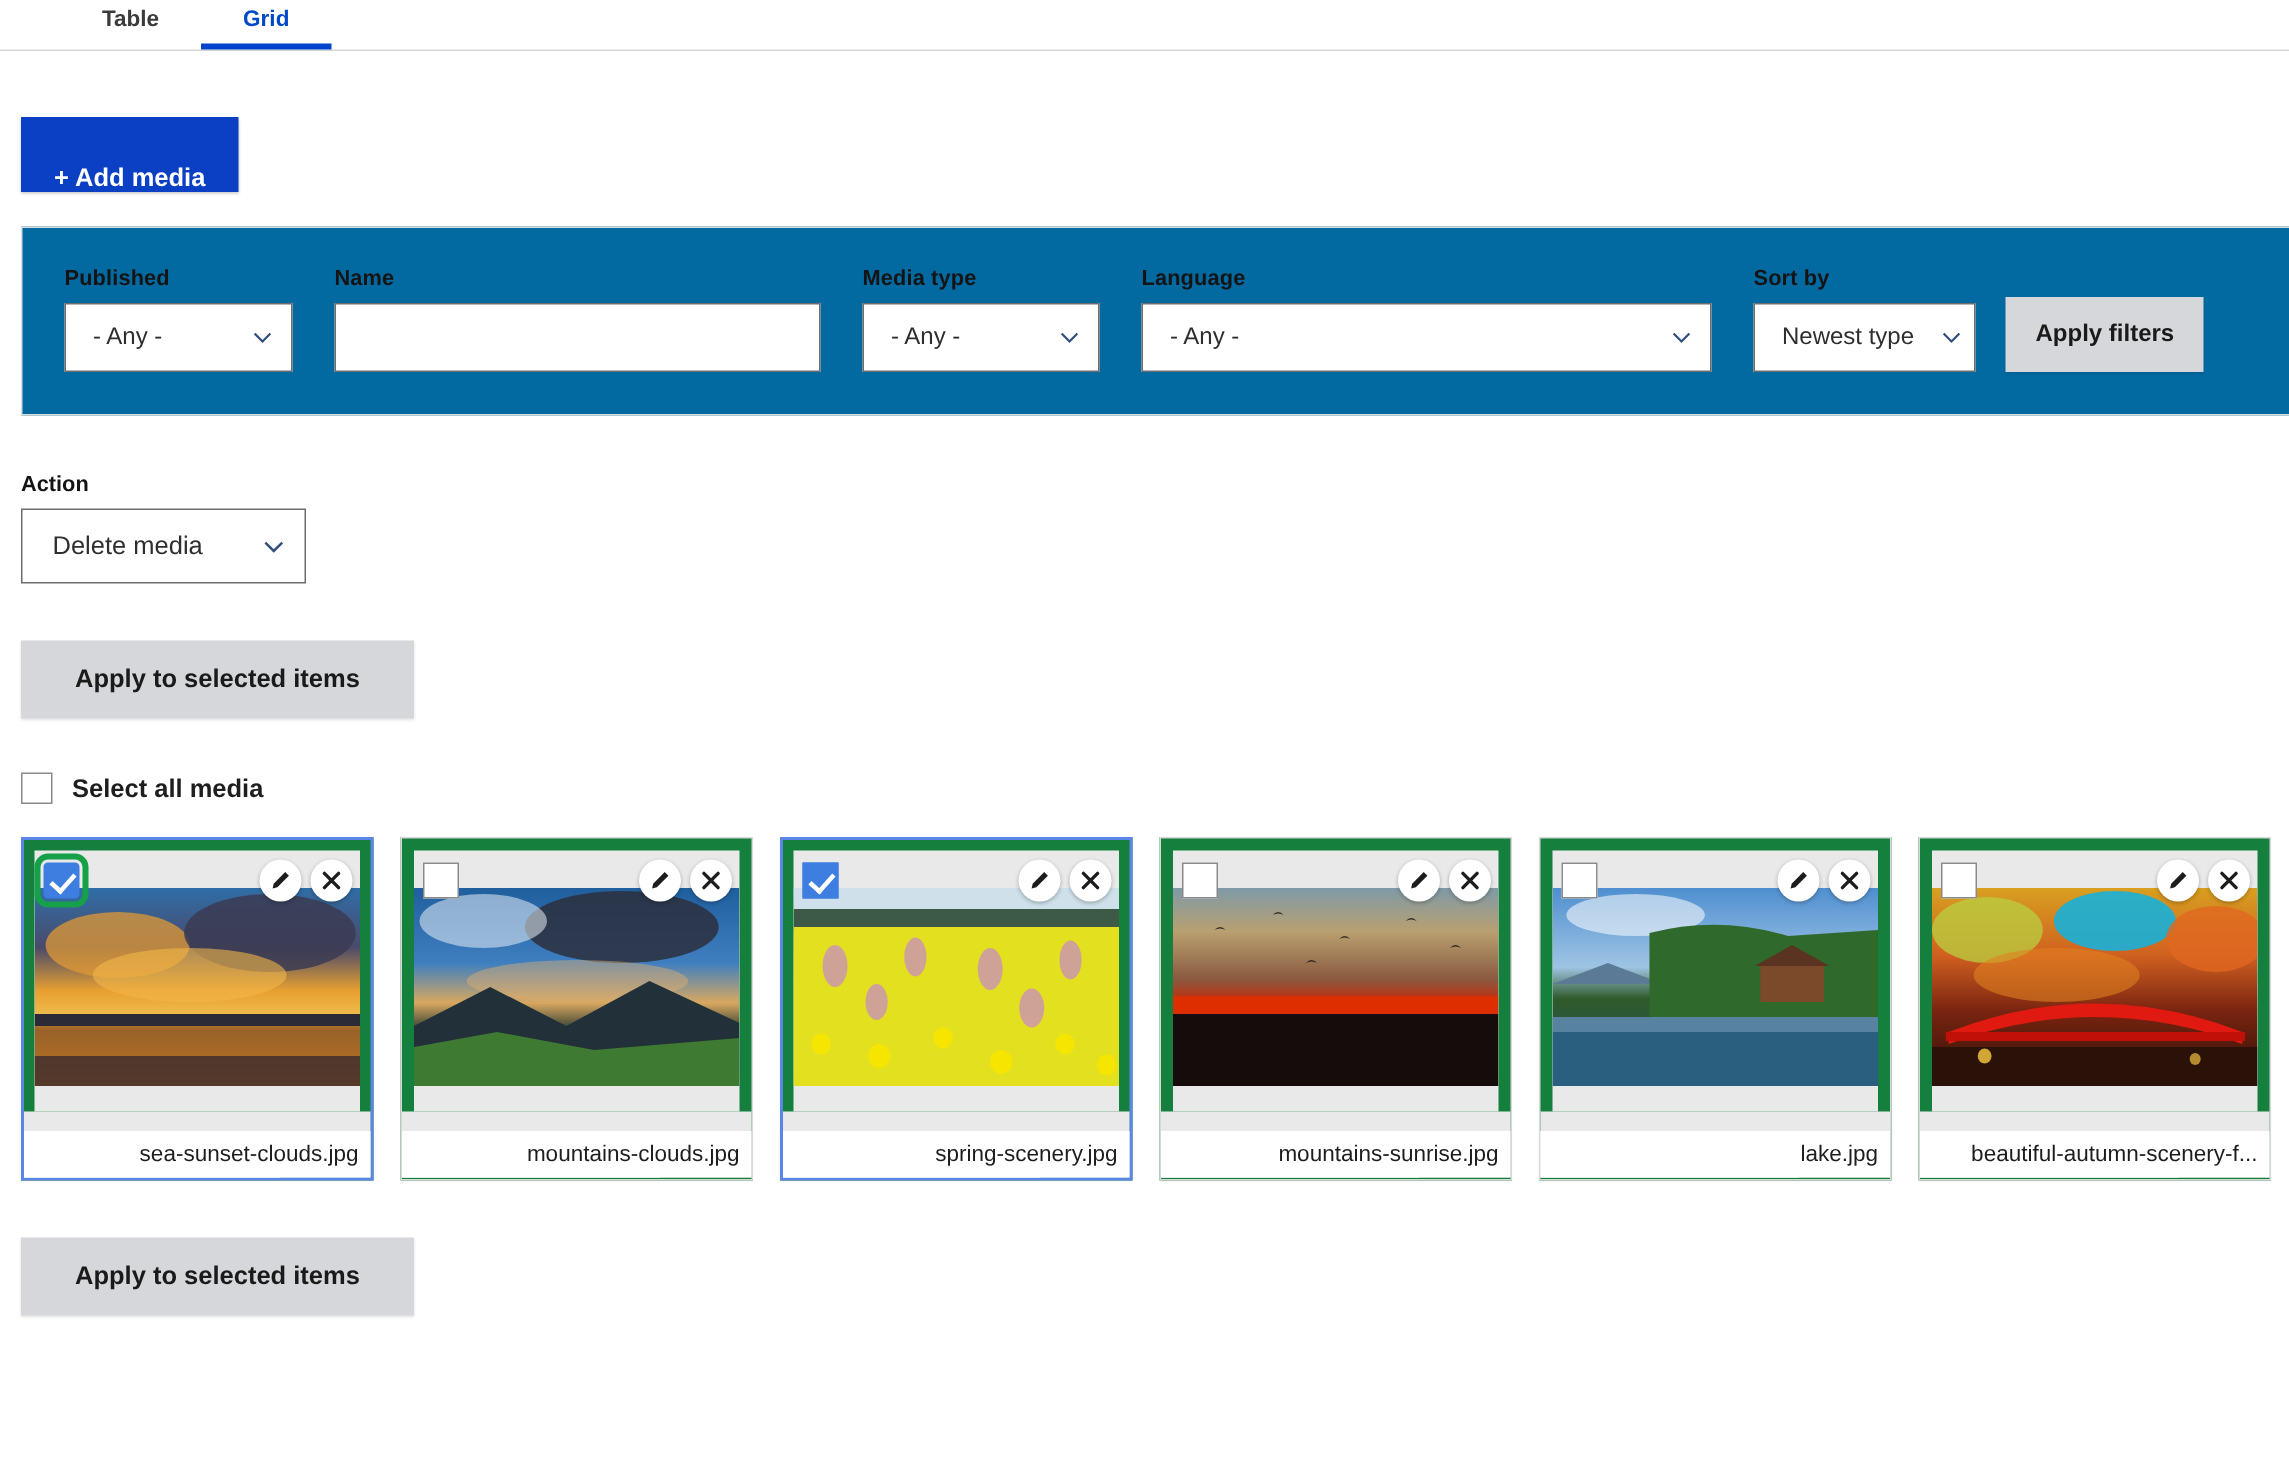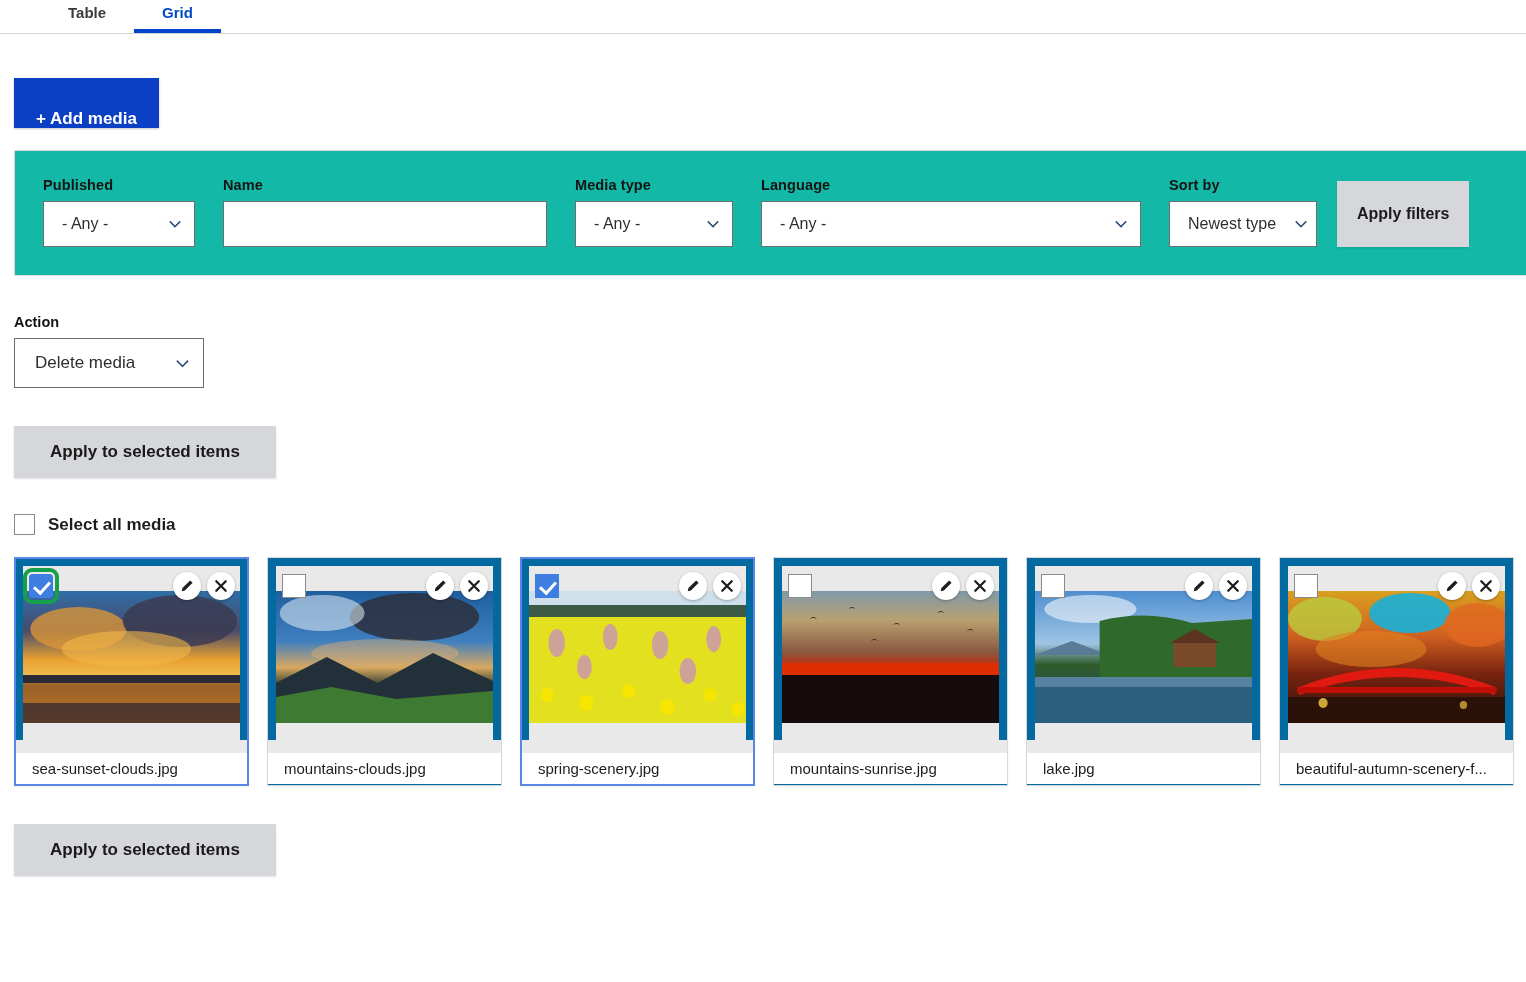--- a/index.html
+++ b/index.html
@@ -67,21 +67,21 @@
     box-shadow: 0 1px 2px rgba(0,0,0,.22);
   }
 
   
   .filter-panel {
     margin-top: 22px;
     margin-left: 14px;
     border-top: 1px solid #dcdcdc;
     border-bottom: 1px solid #dcdcdc;
     border-left: 1px solid #dcdcdc;
-    background: #14b8a6;
+    background: #0369a1;
     padding: 26px 0 28px 0;
     display: flex;
     align-items: flex-end;
     gap: 0;
   }
   .fgroup { padding-left: 28px; }
   .fgroup:first-child { padding-left: 28px; }
   .flabel {
     display: block;
     font-size: 14.5px;
@@ -113,21 +113,21 @@
   .w-published { width: 152px; }
   .w-name { width: 324px; }
   .w-mediatype { width: 158px; }
   .w-language { width: 380px; }
   .w-sortby { width: 148px; padding-right: 8px; }
   .w-sortby .chev { margin-left: 4px; }
   .btn-applyfilters {
     margin-left: 20px;
     background: #d5d7db;
     border: none;
-    height: 66px;
+    height: 50px;
     padding: 0 20px;
     font-size: 16px;
     font-weight: bold;
     color: #1a1a1a;
     cursor: pointer;
     font-family: "Liberation Sans", sans-serif;
     box-shadow: 0 1px 2px rgba(0,0,0,.12);
   }
 
   
@@ -184,25 +184,26 @@
   .selectall-label { font-size: 17px; color: #1e1e1e; font-weight: bold; }
 
   
   .grid {
     display: flex;
     gap: 18px;
     margin: 22px 0 0 14px;
   }
   .card {
     width: 235px;
-    background: #0369a1;
+    background: #15803d;
     border: 1px solid #d8d8d8;
     position: relative;
     padding: 8px 8px 0 8px;
     box-shadow: 0 1px 2px rgba(0,0,0,.06);
+    text-align: right;
   }
   .card.selected {
     border: 2px solid #5c85e8;
     padding: 7px 7px 0 7px;
   }
   .card-media {
     position: relative;
     background: #e9e9e9;
     height: 174px;
   }

